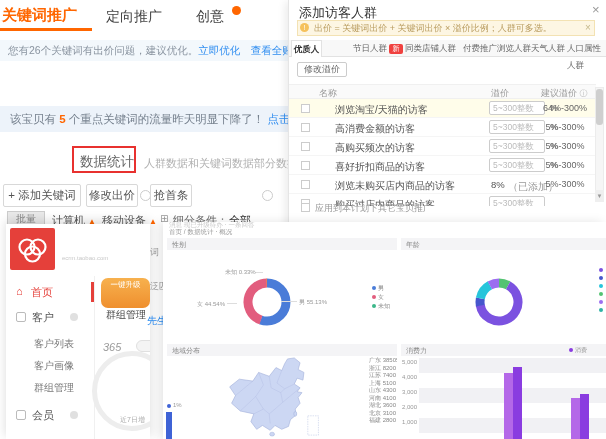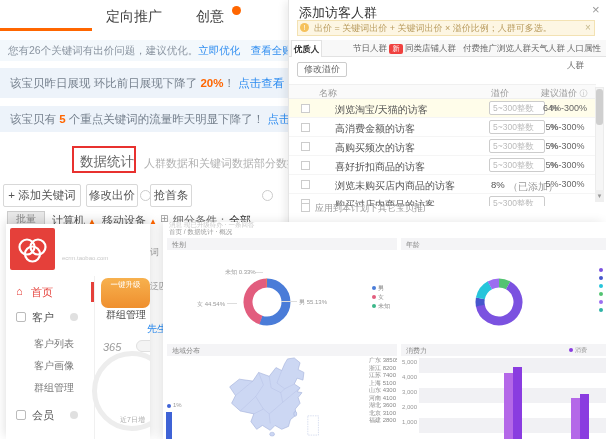--- a/index.html
+++ b/index.html
@@ -33,21 +33,21 @@
   .q1{left:140px;top:190px}.q2{left:262px;top:190px}
   .bulk-btn{left:7px;top:211px;width:38px;height:16px;background:#e9e9e9;border:1px solid #ccc;font-size:10px;color:#888;text-align:center;line-height:14px}
   .device1{left:52px;top:213px;font-size:11px;color:#555}
   .device2{left:102px;top:213px;font-size:11px;color:#555}
   .sort-up{color:#f60;font-size:8px}
   .seg-icon{left:160px;top:213px;color:#999;font-size:10px}
   .seg-label{left:173px;top:213px;font-size:11px;color:#666}
   .seg-value{left:229px;top:213px;font-size:11px;color:#333}
   .frag{z-index:4;font-size:9px;color:#999}
   .frag1{left:150px;top:246px}.frag2{left:150px;top:280px}
-  .frag3{left:147px;top:322px;color:#2d8cf0;font-size:10px}
+  .frag3{left:147px;top:314px;color:#2d8cf0;font-size:10px}
 
   
   .dialog{left:288px;top:0;width:318px;height:230px;background:#fff;border-left:1px solid #e5e5e5;box-shadow:-3px 2px 8px rgba(0,0,0,.08);z-index:2}
   .dlg-title{left:10px;top:4px;font-size:13px;color:#333}
   .dlg-close{left:303px;top:2px;font-size:13px;color:#999;cursor:pointer}
   .dlg-notice{left:8px;top:20px;width:298px;height:16px;background:#fdf6e3;border:1px solid #f3e2b3;font-size:9px;color:#b99c5f;line-height:14px;padding-left:16px}
   .notice-icon{left:11px;top:23px;width:9px;height:9px;background:#f5c15c;border-radius:50%;color:#fff;font-size:7px;line-height:9px;text-align:center}
   .dlg-notice-close{left:296px;top:22px;font-size:10px;color:#c5b98d;cursor:pointer}
   .dlg-tabs{left:0;top:40px;width:318px;height:17px;background:#f8f8f8;border-bottom:1px solid #e2e2e2}
   .dtab{position:absolute;top:0;height:17px;font-size:8.5px;color:#666;line-height:17px;cursor:pointer}
@@ -136,28 +136,28 @@
   .bar{position:absolute;width:9px}
   .mini-bar{position:absolute;left:3px;top:190px;width:6px;height:27px;background:#3f63d6}
   .mini-dot{position:absolute;left:4px;top:182px;width:4px;height:4px;border-radius:50%;background:#3f63d6}
   .mini-label{position:absolute;left:10px;top:180px;font-size:6px;color:#999}
 </style>
 </head>
 <body>
 
 <div id="screen">
 
+  <div class="abs ztc-tab1">关键词推广</div>
   <div class="abs ztc-tab1-bar"></div>
   <div class="abs ztc-tab2">定向推广</div>
   <div class="abs ztc-tab3">创意</div>
   <div class="abs ztc-badge"></div>
 
   <div class="abs alert1 nowrap"><span>您有26个关键词有出价问题，建议优化。</span><span class="link">立即优化</span>　<span class="link">查看全账户出价</span></div>
 
-  <div class="abs alert2 nowrap"><span>该宝贝昨日展现 环比前日展现下降了 </span><span class="hl">20%</span><span>！ </span><span class="link">点击查看</span></div>
 
   <div class="abs alert3 nowrap"><span>该宝贝有 </span><span class="hl">5</span><span> 个重点关键词的流量昨天明显下降了！ </span><span class="link">点击查看</span></div>
 
   <div class="abs aud-tab">数据统计</div>
   <div class="abs red-rect"></div>
   <div class="abs tab-note nowrap">人群数据和关键词数据部分数据重合</div>
 
   <div class="abs tb-btn btn-add">+ 添加关键词</div>
   <div class="abs tb-btn btn-price">修改出价</div>
   <div class="abs q-circle q1"></div>

